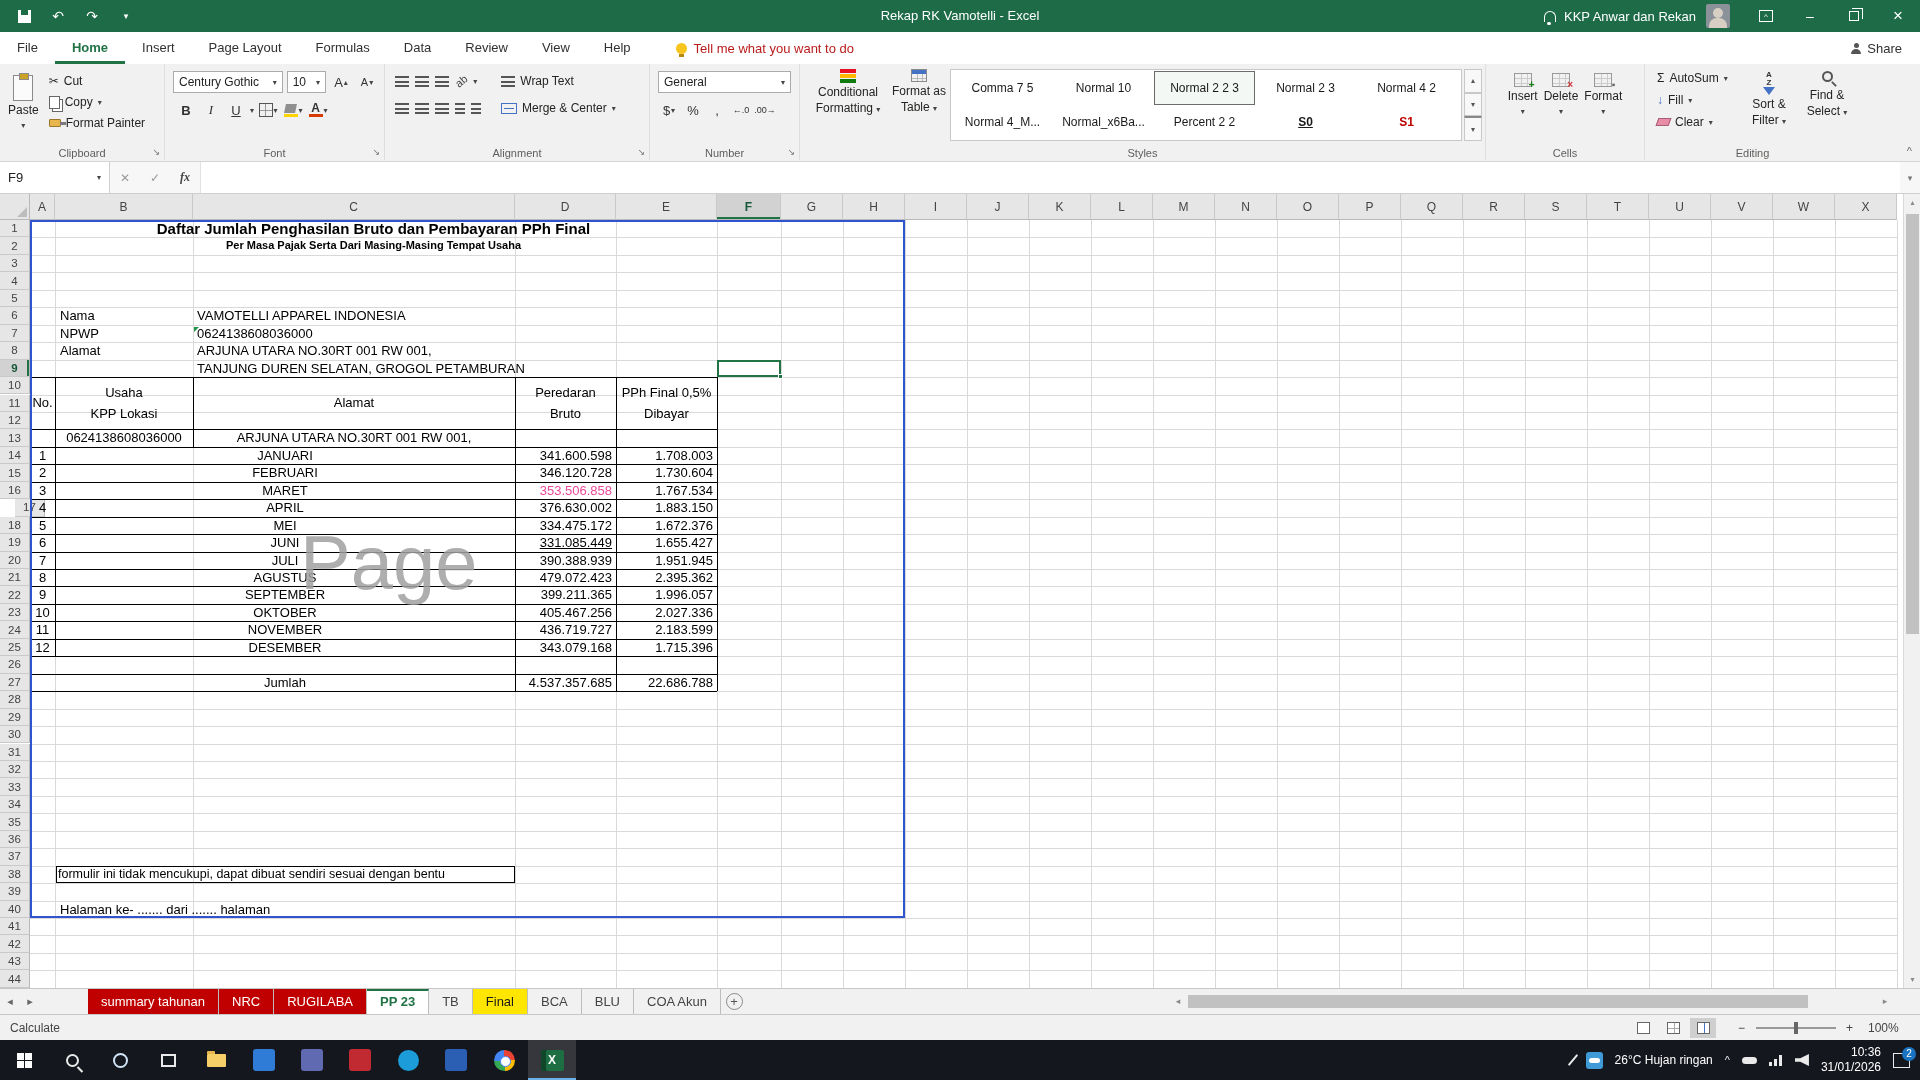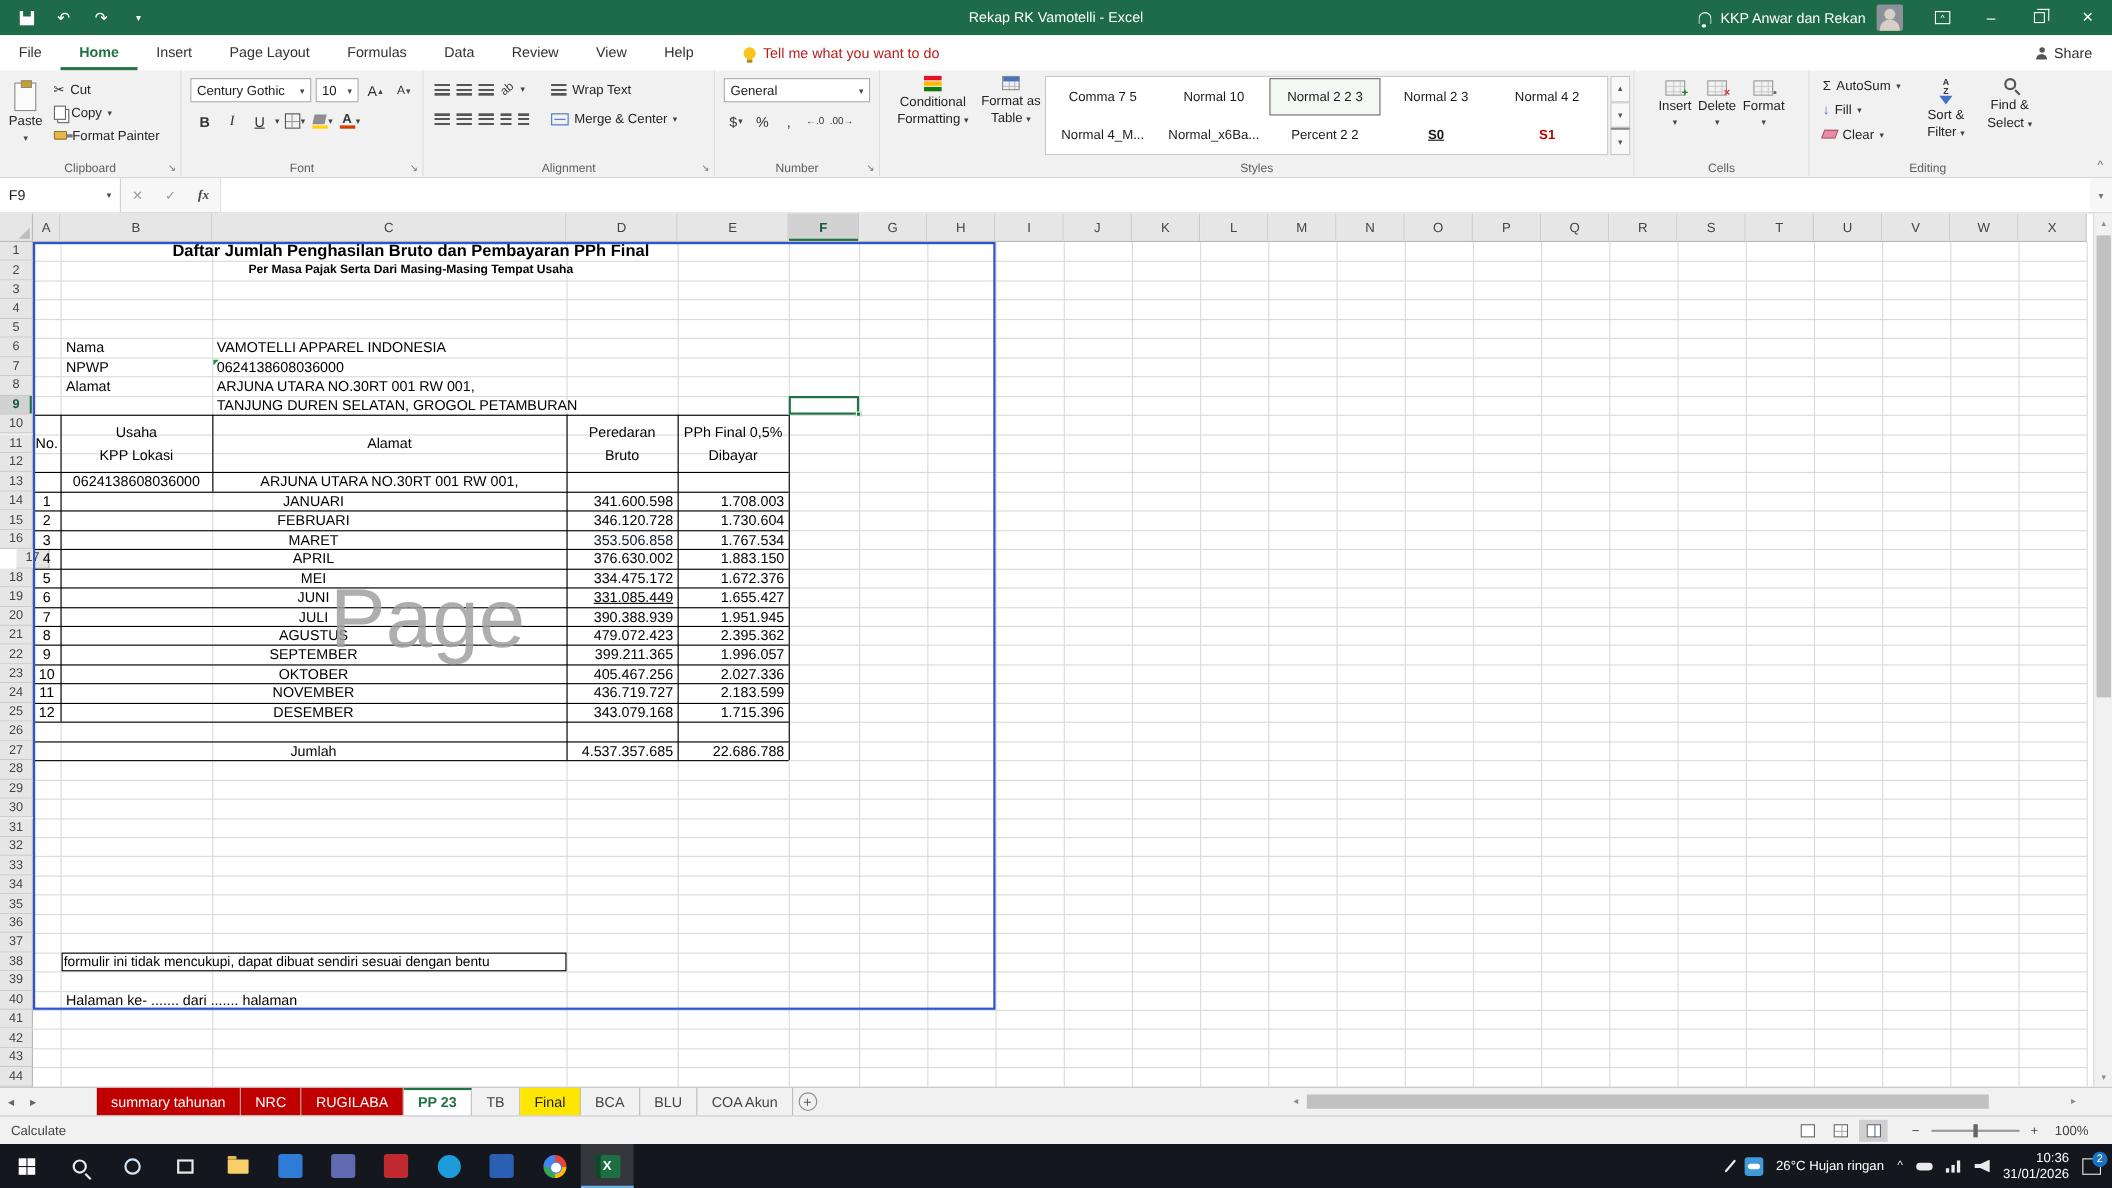--- a/index.html
+++ b/index.html
@@ -599,21 +599,21 @@
       <div style="position: absolute; left: 30px; top: 446.85px; width: 25px; height: 17.45px; line-height: 17.45px; font-size: 13px; text-align: center; font-weight: normal; color: rgb(0, 0, 0); white-space: nowrap; overflow: hidden; z-index: 3;">1</div>
       <div style="position: absolute; left: 55px; top: 446.85px; width: 460px; height: 17.45px; line-height: 17.45px; font-size: 13px; text-align: center; font-weight: normal; color: rgb(0, 0, 0); white-space: nowrap; overflow: hidden; z-index: 3;">JANUARI</div>
       <div style="position: absolute; left: 515px; top: 446.85px; width: 101px; height: 17.45px; line-height: 17.45px; font-size: 13px; text-align: right; font-weight: normal; color: rgb(0, 0, 0); white-space: nowrap; overflow: hidden; z-index: 3; padding-right: 4px;">341.600.598</div>
       <div style="position: absolute; left: 616px; top: 446.85px; width: 101px; height: 17.45px; line-height: 17.45px; font-size: 13px; text-align: right; font-weight: normal; color: rgb(0, 0, 0); white-space: nowrap; overflow: hidden; z-index: 3; padding-right: 4px;">1.708.003</div>
       <div style="position: absolute; left: 30px; top: 464.3px; width: 25px; height: 17.45px; line-height: 17.45px; font-size: 13px; text-align: center; font-weight: normal; color: rgb(0, 0, 0); white-space: nowrap; overflow: hidden; z-index: 3;">2</div>
       <div style="position: absolute; left: 55px; top: 464.3px; width: 460px; height: 17.45px; line-height: 17.45px; font-size: 13px; text-align: center; font-weight: normal; color: rgb(0, 0, 0); white-space: nowrap; overflow: hidden; z-index: 3;">FEBRUARI</div>
       <div style="position: absolute; left: 515px; top: 464.3px; width: 101px; height: 17.45px; line-height: 17.45px; font-size: 13px; text-align: right; font-weight: normal; color: rgb(0, 0, 0); white-space: nowrap; overflow: hidden; z-index: 3; padding-right: 4px;">346.120.728</div>
       <div style="position: absolute; left: 616px; top: 464.3px; width: 101px; height: 17.45px; line-height: 17.45px; font-size: 13px; text-align: right; font-weight: normal; color: rgb(0, 0, 0); white-space: nowrap; overflow: hidden; z-index: 3; padding-right: 4px;">1.730.604</div>
       <div style="position: absolute; left: 30px; top: 481.75px; width: 25px; height: 17.45px; line-height: 17.45px; font-size: 13px; text-align: center; font-weight: normal; color: rgb(0, 0, 0); white-space: nowrap; overflow: hidden; z-index: 3;">3</div>
       <div style="position: absolute; left: 55px; top: 481.75px; width: 460px; height: 17.45px; line-height: 17.45px; font-size: 13px; text-align: center; font-weight: normal; color: rgb(0, 0, 0); white-space: nowrap; overflow: hidden; z-index: 3;">MARET</div>
-      <div style="position: absolute; left: 515px; top: 481.75px; width: 101px; height: 17.45px; line-height: 17.45px; font-size: 13px; text-align: right; font-weight: normal; color: #0f172a; white-space: nowrap; overflow: hidden; z-index: 3; padding-right: 4px;">353.506.858</div>
+      <div style="position: absolute; left: 515px; top: 481.75px; width: 101px; height: 17.45px; line-height: 17.45px; font-size: 13px; text-align: right; font-weight: normal; color: #ec4899; white-space: nowrap; overflow: hidden; z-index: 3; padding-right: 4px;">353.506.858</div>
       <div style="position: absolute; left: 616px; top: 481.75px; width: 101px; height: 17.45px; line-height: 17.45px; font-size: 13px; text-align: right; font-weight: normal; color: rgb(0, 0, 0); white-space: nowrap; overflow: hidden; z-index: 3; padding-right: 4px;">1.767.534</div>
       <div style="position: absolute; left: 30px; top: 499.2px; width: 25px; height: 17.45px; line-height: 17.45px; font-size: 13px; text-align: center; font-weight: normal; color: rgb(0, 0, 0); white-space: nowrap; overflow: hidden; z-index: 3;">4</div>
       <div style="position: absolute; left: 55px; top: 499.2px; width: 460px; height: 17.45px; line-height: 17.45px; font-size: 13px; text-align: center; font-weight: normal; color: rgb(0, 0, 0); white-space: nowrap; overflow: hidden; z-index: 3;">APRIL</div>
       <div style="position: absolute; left: 515px; top: 499.2px; width: 101px; height: 17.45px; line-height: 17.45px; font-size: 13px; text-align: right; font-weight: normal; color: rgb(0, 0, 0); white-space: nowrap; overflow: hidden; z-index: 3; padding-right: 4px;">376.630.002</div>
       <div style="position: absolute; left: 616px; top: 499.2px; width: 101px; height: 17.45px; line-height: 17.45px; font-size: 13px; text-align: right; font-weight: normal; color: rgb(0, 0, 0); white-space: nowrap; overflow: hidden; z-index: 3; padding-right: 4px;">1.883.150</div>
       <div style="position: absolute; left: 30px; top: 516.65px; width: 25px; height: 17.45px; line-height: 17.45px; font-size: 13px; text-align: center; font-weight: normal; color: rgb(0, 0, 0); white-space: nowrap; overflow: hidden; z-index: 3;">5</div>
       <div style="position: absolute; left: 55px; top: 516.65px; width: 460px; height: 17.45px; line-height: 17.45px; font-size: 13px; text-align: center; font-weight: normal; color: rgb(0, 0, 0); white-space: nowrap; overflow: hidden; z-index: 3;">MEI</div>
       <div style="position: absolute; left: 515px; top: 516.65px; width: 101px; height: 17.45px; line-height: 17.45px; font-size: 13px; text-align: right; font-weight: normal; color: rgb(0, 0, 0); white-space: nowrap; overflow: hidden; z-index: 3; padding-right: 4px;">334.475.172</div>
       <div style="position: absolute; left: 616px; top: 516.65px; width: 101px; height: 17.45px; line-height: 17.45px; font-size: 13px; text-align: right; font-weight: normal; color: rgb(0, 0, 0); white-space: nowrap; overflow: hidden; z-index: 3; padding-right: 4px;">1.672.376</div>
       <div style="position: absolute; left: 30px; top: 534.1px; width: 25px; height: 17.45px; line-height: 17.45px; font-size: 13px; text-align: center; font-weight: normal; color: rgb(0, 0, 0); white-space: nowrap; overflow: hidden; z-index: 3;">6</div>

